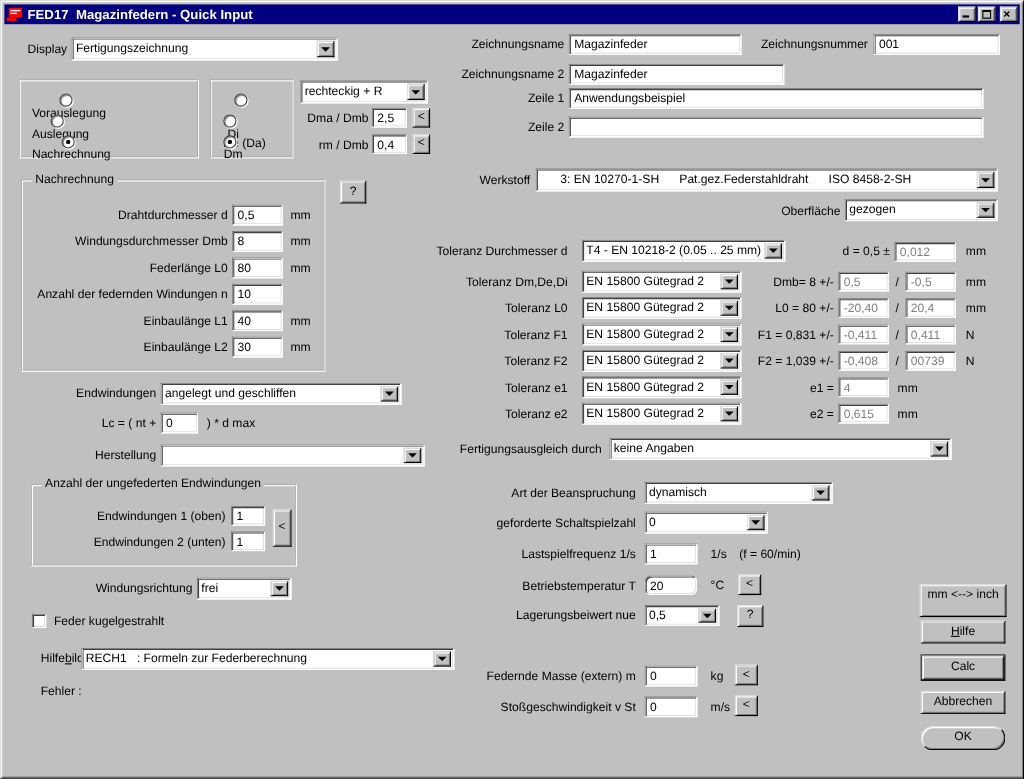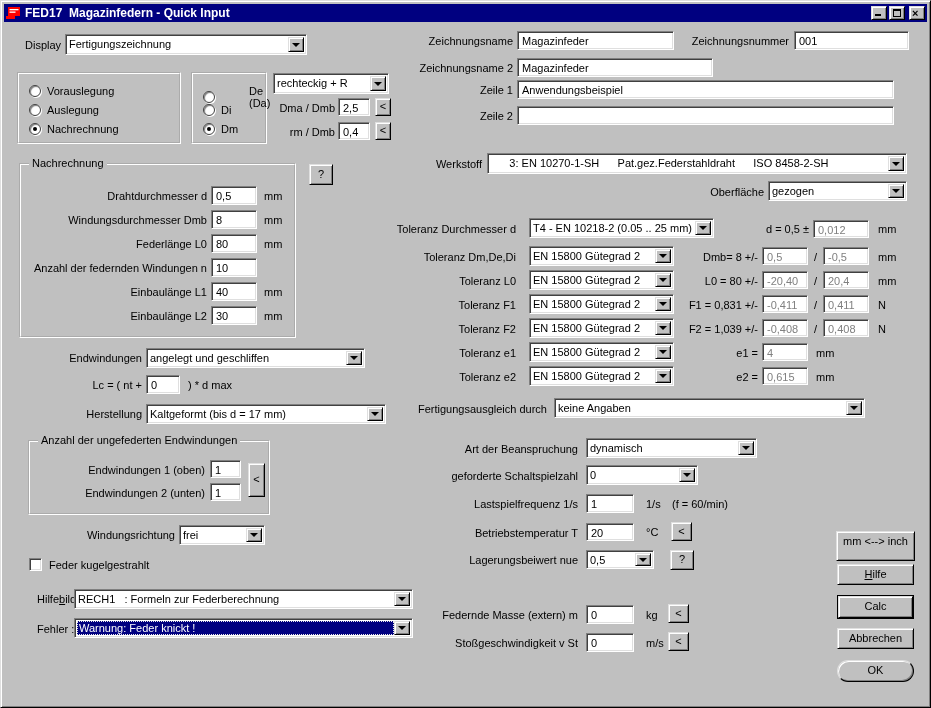--- a/index.html
+++ b/index.html
@@ -47,21 +47,21 @@
   .tri { width:0; height:0; border:4px solid transparent; border-top:4px solid #000; margin-top:4px; }
   .btn, .sbtn {
     position:absolute; background:#c0c0c0;
     border:1px solid; border-color:#dfdfdf #000 #000 #dfdfdf;
     box-shadow: inset 1px 1px 0 #fff, inset -1px -1px 0 #808080;
     text-align:center; white-space:pre;
   }
   .btn.default { box-shadow: inset 1px 1px 0 #fff, inset -1px -1px 0 #808080, 0 0 0 1px #000; }
   .group { position:absolute; border:2px groove #fff; }
   .gtitle { position:absolute; top:-8px; left:8px; background:#c0c0c0; padding:0 3px; white-space:pre; }
-  .radio-row { position:absolute; display:flex; align-items:center; }
+  .radio-row { position:absolute; display:flex; align-items:center;flex-direction:column; }
   .radio {
     width:12px; height:12px; border-radius:50%; background:#fff;
     border:1px solid #404040; box-shadow: 1px 1px 0 #fff, inset 1px 1px 1px #808080;
     margin-right:6px; position:relative; flex:none;
   }
   .radio.on::after { content:""; position:absolute; left:3px; top:3px; width:4px; height:4px; border-radius:50%; background:#000; }
   .check {
     position:absolute; width:13px; height:13px; background:#fff;
     border:1px solid; border-color:#808080 #fff #fff #808080;
     box-shadow: inset 1px 1px 0 #404040, inset -1px -1px 0 #dfdfdf;
@@ -174,21 +174,20 @@
     <span class="cb-text">angelegt und geschliffen</span>
     <span class="cb-btn">
         <span class="tri"></span>
       </span>
   </div>
   <span class="lbl-r" style="left:40px; top:378px; width:101px;">Lc = ( nt +</span>
   <div class="input" style="left:145px; top:374px; width:34px; height:19px;">0</div>
   <span class="lbl" style="left:187px; top:378px;">) * d max</span>
   <span class="lbl-r" style="left:40px; top:407px; width:101px;">Herstellung</span>
   <div class="combo" style="left:145px; top:403px; width:240px; height:20px;">
-    <span class="cb-text">Kaltgeformt (bis d = 17 mm)</span>
     <span class="cb-btn">
         <span class="tri"></span>
       </span>
   </div>
 
   <div class="group" style="left:27px; top:439px; width:242px; height:75px;">
     <span class="gtitle">Anzahl der ungefederten Endwindungen</span>
     <span class="lbl-r" style="left:10px; top:22px; width:165px;">Endwindungen 1 (oben)</span>
     <div class="input" style="left:180px; top:18px; width:31px; height:18px;">1</div>
     <span class="lbl-r" style="left:10px; top:45px; width:165px;">Endwindungen 2 (unten)</span>
@@ -209,26 +208,20 @@
 
   <span class="lbl" style="left:36px; top:592px;"><span>Hilfe</span><u>b</u><span>ild</span></span>
   <div class="combo" style="left:73px; top:588px; width:339px; height:20px;">
     <span class="cb-text">RECH1   : Formeln zur Federberechnung</span>
     <span class="cb-btn">
         <span class="tri"></span>
       </span>
   </div>
 
   <span class="lbl" style="left:36px; top:622px;">Fehler :</span>
-  <div class="combo sel" style="left:73px; top:617px; width:339px; height:20px;">
-    <span class="cb-text">Warnung: Feder knickt !</span>
-    <span class="cb-btn">
-        <span class="tri"></span>
-      </span>
-  </div>
 
   <span class="lbl-r" style="left:420px; top:34px; width:92px;">Zeichnungsname</span>
   <div class="input" style="left:516px; top:30px; width:157px; height:19px;">Magazinfeder</div>
   <span class="lbl-r" style="left:686px; top:34px; width:102px;">Zeichnungsnummer</span>
   <div class="input" style="left:793px; top:30px; width:115px; height:19px;">001</div>
   <span class="lbl-r" style="left:404px; top:61px; width:108px;">Zeichnungsname 2</span>
   <div class="input" style="left:516px; top:57px; width:196px; height:19px;">Magazinfeder</div>
   <span class="lbl-r" style="left:440px; top:83px; width:72px;">Zeile 1</span>
   <div class="input" style="left:516px; top:79px; width:377px; height:19px;">Anwendungsbeispiel</div>
   <span class="lbl-r" style="left:440px; top:109px; width:72px;">Zeile 2</span>
@@ -302,21 +295,21 @@
   <span class="lbl-r" style="left:410px; top:322px; width:105px;">Toleranz F2</span>
   <div class="combo" style="left:528px; top:317px; width:145px; height:20px;">
     <span class="cb-text">EN 15800 Gütegrad 2</span>
     <span class="cb-btn">
         <span class="tri"></span>
       </span>
   </div>
   <span class="lbl-r" style="left:670px; top:322px; width:87px;">F2 = 1,039 +/-</span>
   <div class="input ro" style="left:761px; top:318px; width:46px; height:18px;">-0,408</div>
   <span class="lbl" style="left:813px; top:322px;">/</span>
-  <div class="input ro" style="left:822px; top:318px; width:46px; height:18px;">0,408</div>
+  <div class="input ro" style="left:822px; top:318px; width:46px; height:18px;">00739</div>
   <span class="lbl" style="left:877px; top:322px;">N</span>
 
   <span class="lbl-r" style="left:410px; top:346px; width:105px;">Toleranz e1</span>
   <div class="combo" style="left:528px; top:341px; width:145px; height:20px;">
     <span class="cb-text">EN 15800 Gütegrad 2</span>
     <span class="cb-btn">
         <span class="tri"></span>
       </span>
   </div>
   <span class="lbl-r" style="left:710px; top:346px; width:47px;">e1 =</span>
@@ -354,21 +347,21 @@
     <span class="cb-text">0</span>
     <span class="cb-btn">
         <span class="tri"></span>
       </span>
   </div>
   <span class="lbl-r" style="left:455px; top:497px; width:122px;">Lastspielfrequenz 1/s</span>
   <div class="input" style="left:585px; top:493px; width:48px; height:19px;">1</div>
   <span class="lbl" style="left:645px; top:497px;">1/s</span>
   <span class="lbl" style="left:671px; top:497px;">(f = 60/min)</span>
   <span class="lbl-r" style="left:455px; top:526px; width:122px;">Betriebstemperatur T</span>
-  <div class="input" style="left:585px; top:522px; width:48px; height:18px;">20</div>
+  <div class="input" style="left:585px; top:522px; width:48px; height:18px;border-radius:6px;">20</div>
   <span class="lbl" style="left:645px; top:525px;">°C</span>
   <div class="sbtn" style="left:670px; top:521px; width:21px; height:19px; line-height:16px;">&lt;</div>
   <span class="lbl-r" style="left:450px; top:553px; width:127px;">Lagerungsbeiwert nue</span>
   <div class="combo" style="left:585px; top:549px; width:68px; height:19px;">
     <span class="cb-text">0,5</span>
     <span class="cb-btn">
         <span class="tri"></span>
       </span>
   </div>
   <div class="btn" style="left:669px; top:549px; width:24px; height:20px; line-height:17px;">?</div>

